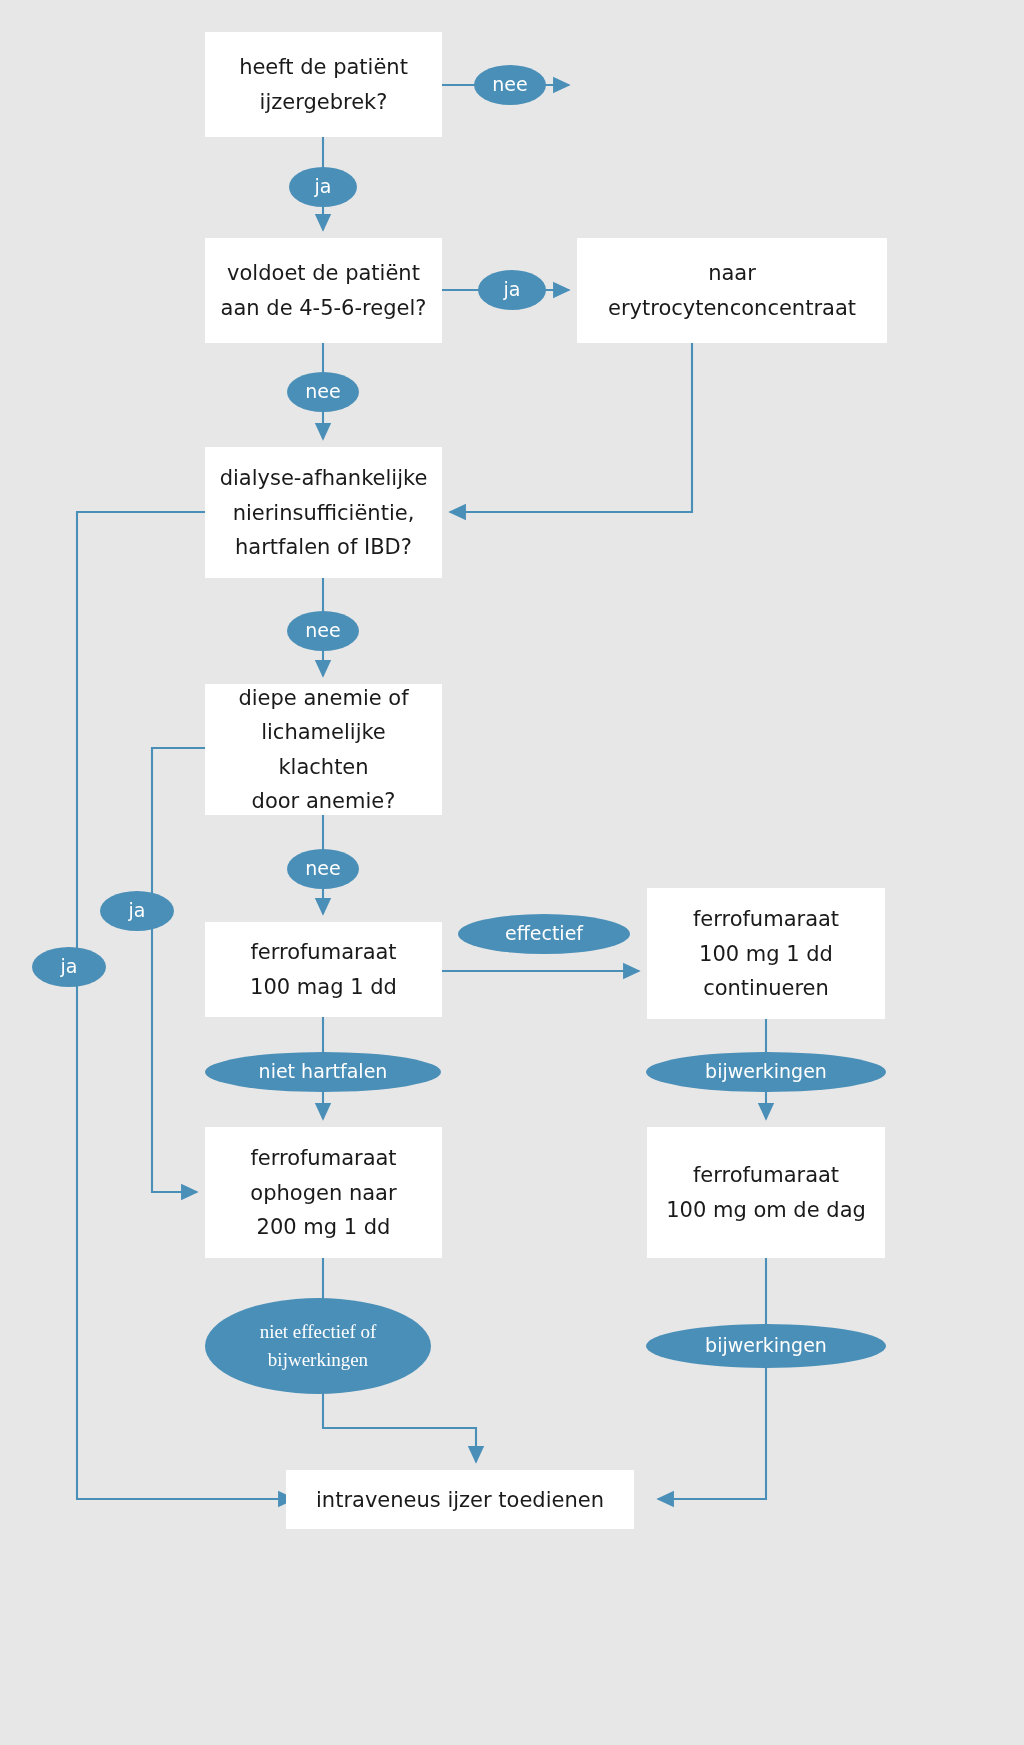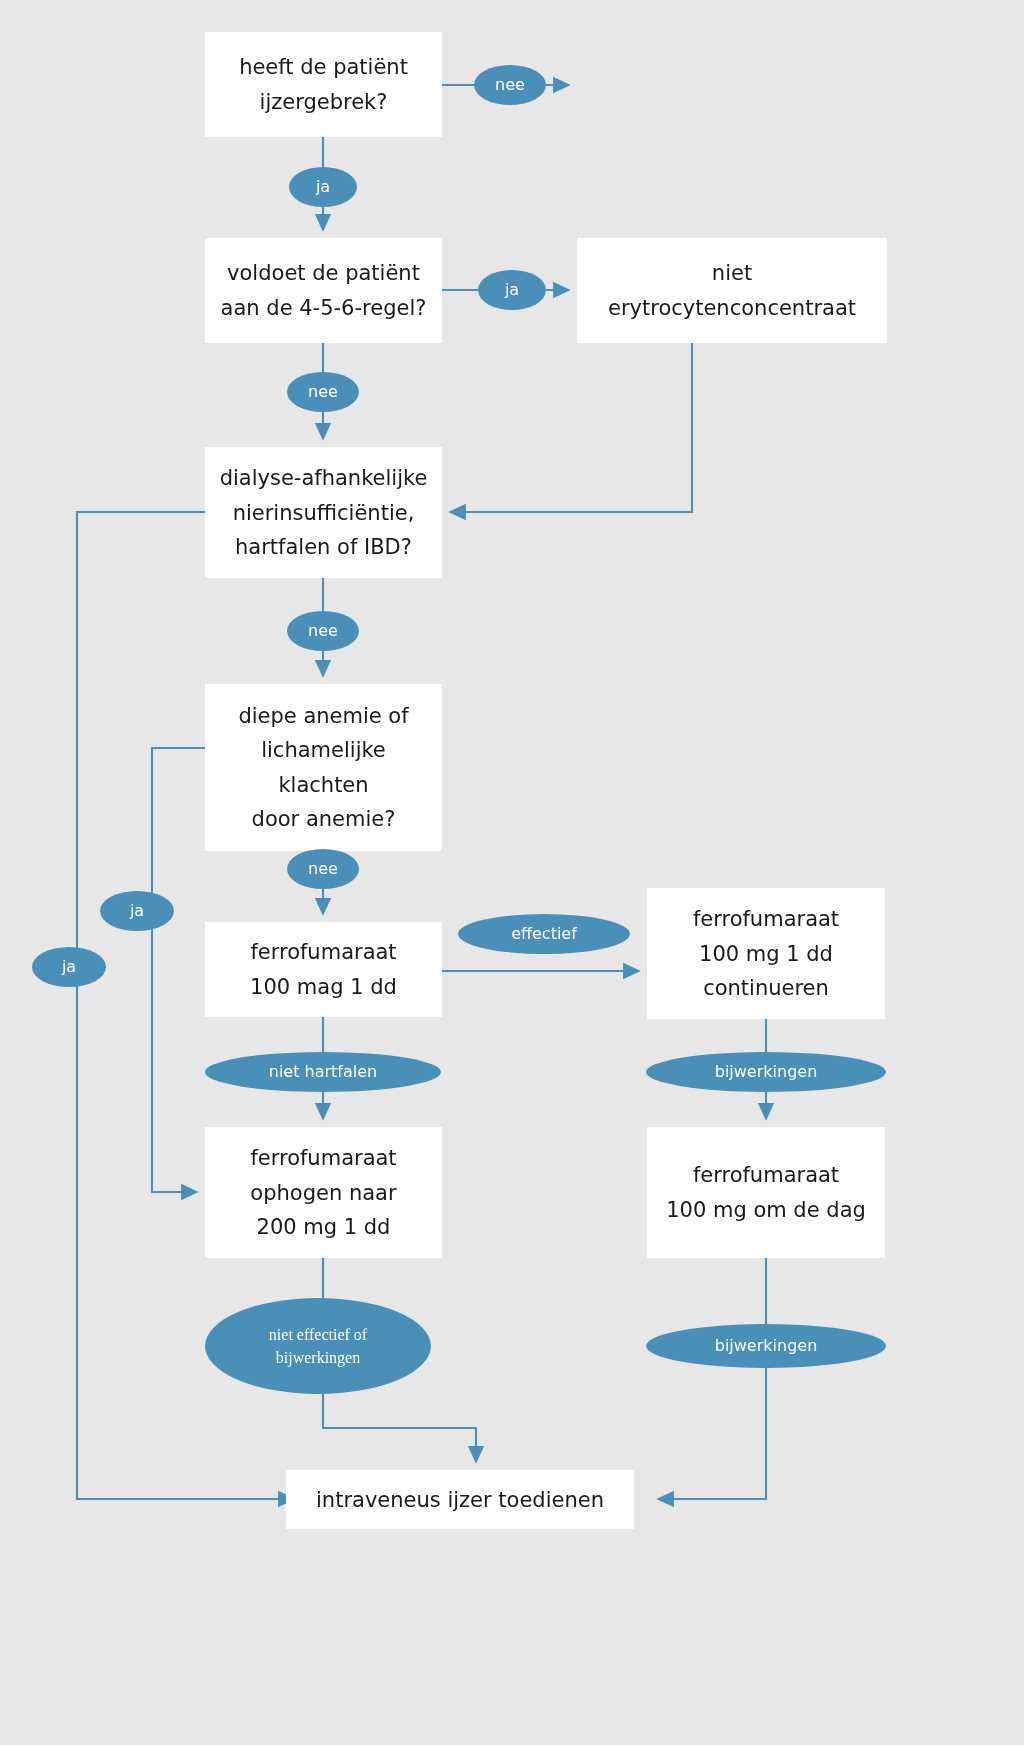--- a/index.html
+++ b/index.html
@@ -43,21 +43,21 @@
   }
   .edge-label {
     position: absolute;
     background: #4a8fb8;
     color: #ffffff;
     display: flex;
     align-items: center;
     justify-content: center;
     text-align: center;
     border-radius: 50%;
-    font-size: 16px;
+    font-size: 19px;
     line-height: 1.45;
     box-sizing: border-box;
     white-space: pre-line;
     transform: translate(-50%, -50%);
   }
 </style>
 </head>
 <body>
 
 <div id="canvas">
@@ -105,31 +105,31 @@
 ijzergebrek?</span>
   </div>
 
 
   <div class="node" style="left:205px; top:238px; width:237px; height:105px;">
     <span>voldoet de patiënt
 aan de 4-5-6-regel?</span>
   </div>
 
   <div class="node" style="left:577px; top:238px; width:310px; height:105px;">
-    <span>niet
+    <span>naar
 erytrocytenconcentraat</span>
   </div>
 
   <div class="node" style="left:205px; top:447px; width:237px; height:131px;">
     <span>dialyse-afhankelijke
 nierinsufficiëntie,
 hartfalen of IBD?</span>
   </div>
 
-  <div class="node" style="left:205px; top:684px; width:237px; height:167px;">
+  <div class="node" style="left:205px; top:684px; width:237px; height:131px;">
     <span>diepe anemie of
 lichamelijke klachten
 door anemie?</span>
   </div>
 
   <div class="node" style="left:205px; top:922px; width:237px; height:95px;">
     <span>ferrofumaraat
 100 mag 1 dd</span>
   </div>
 

